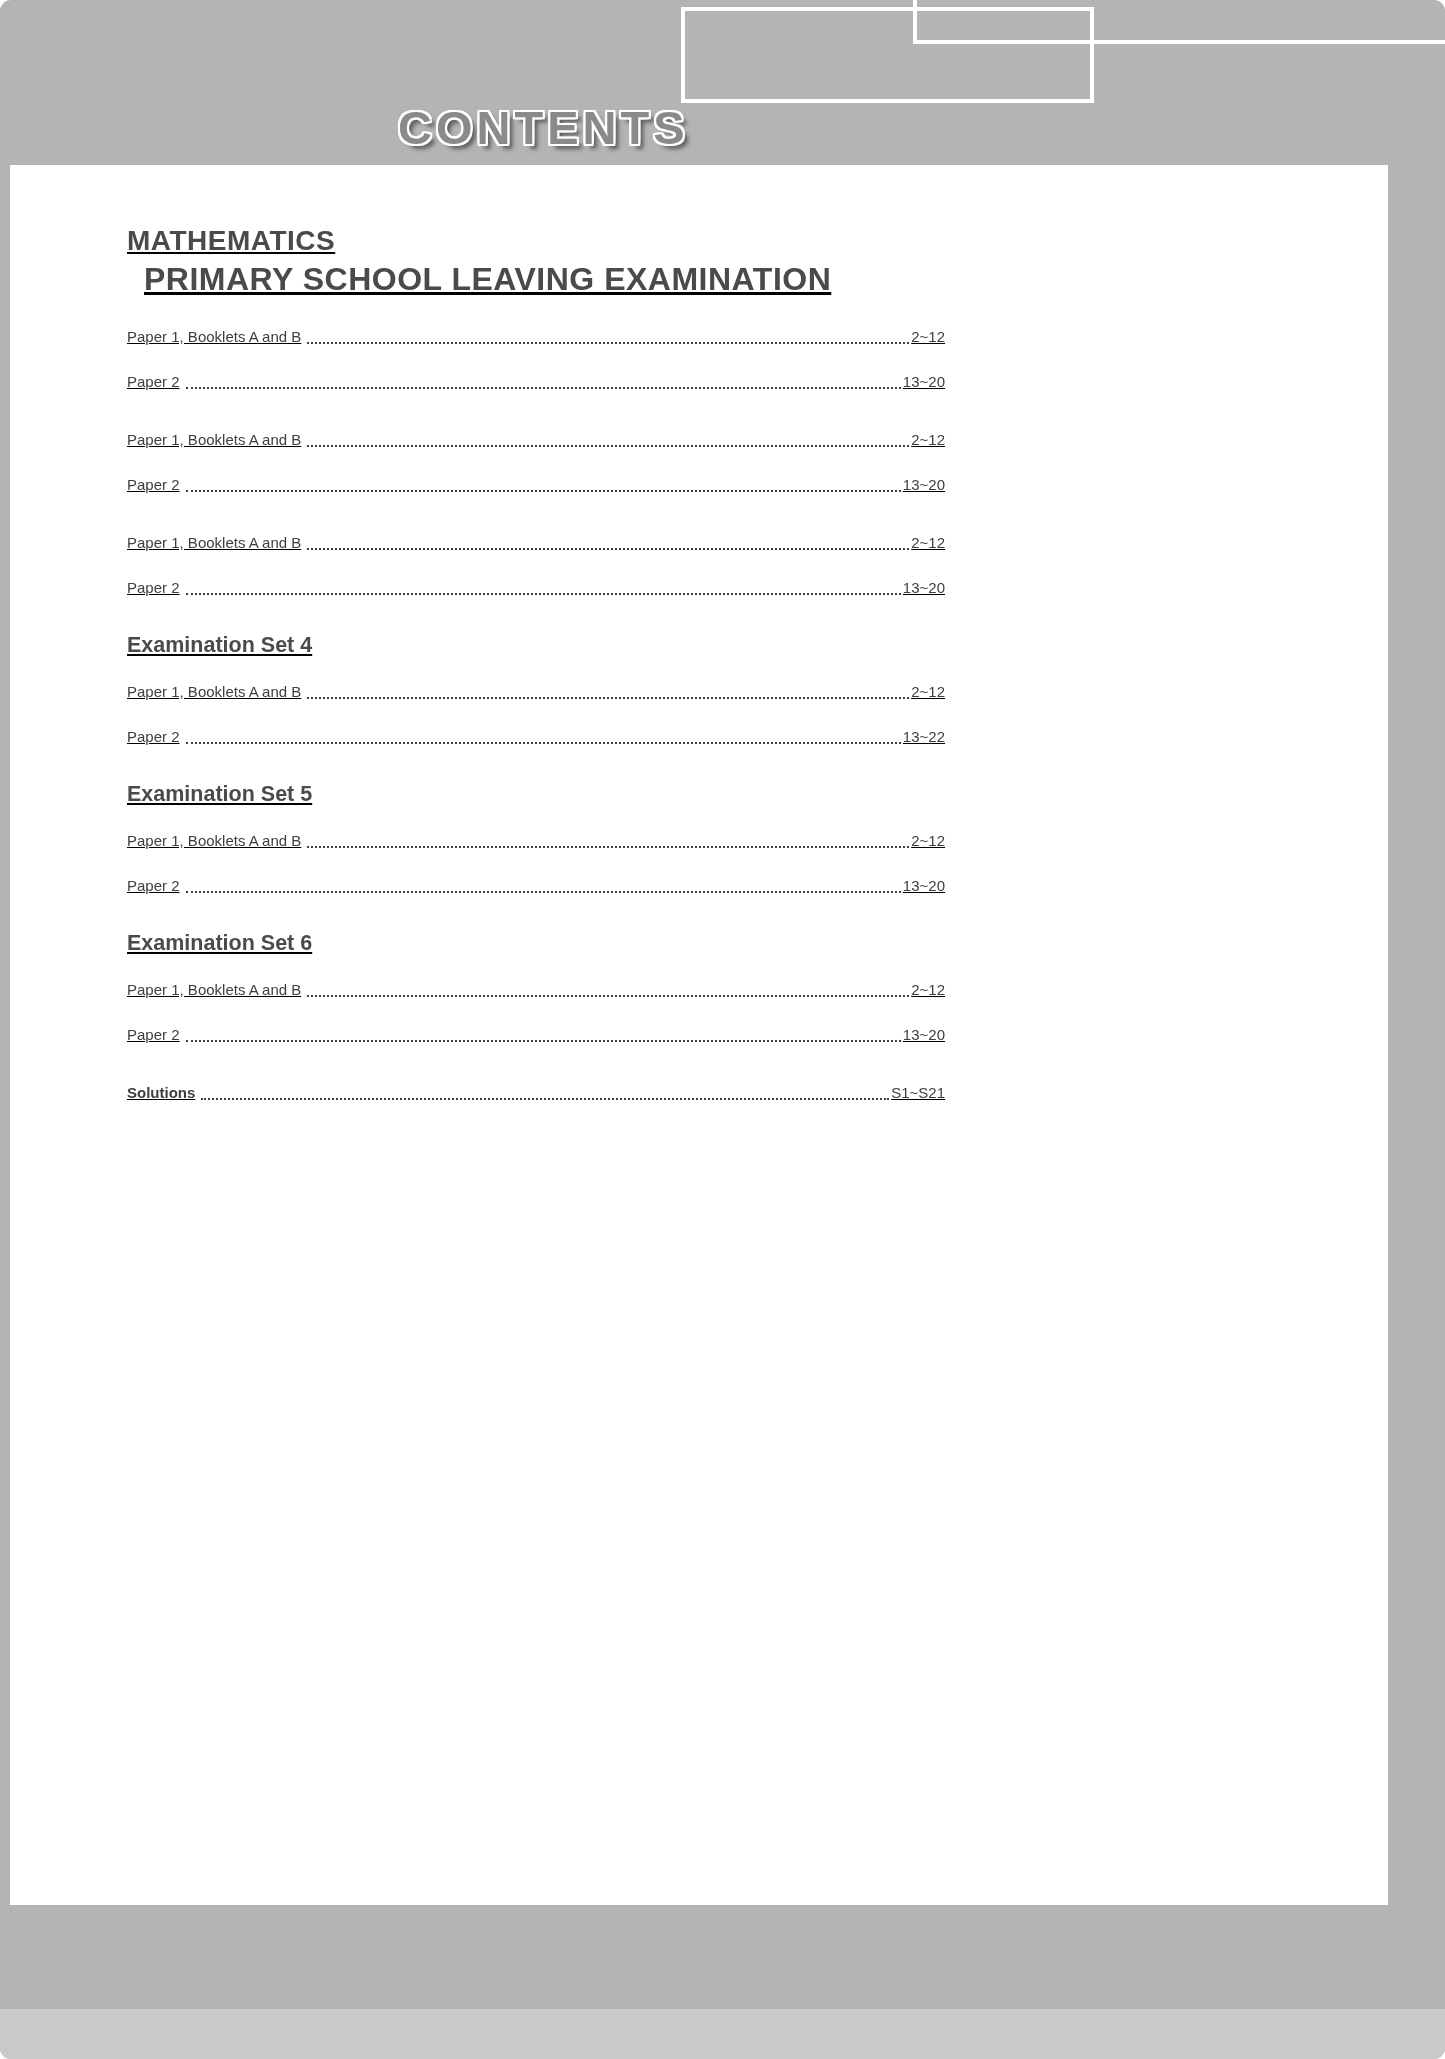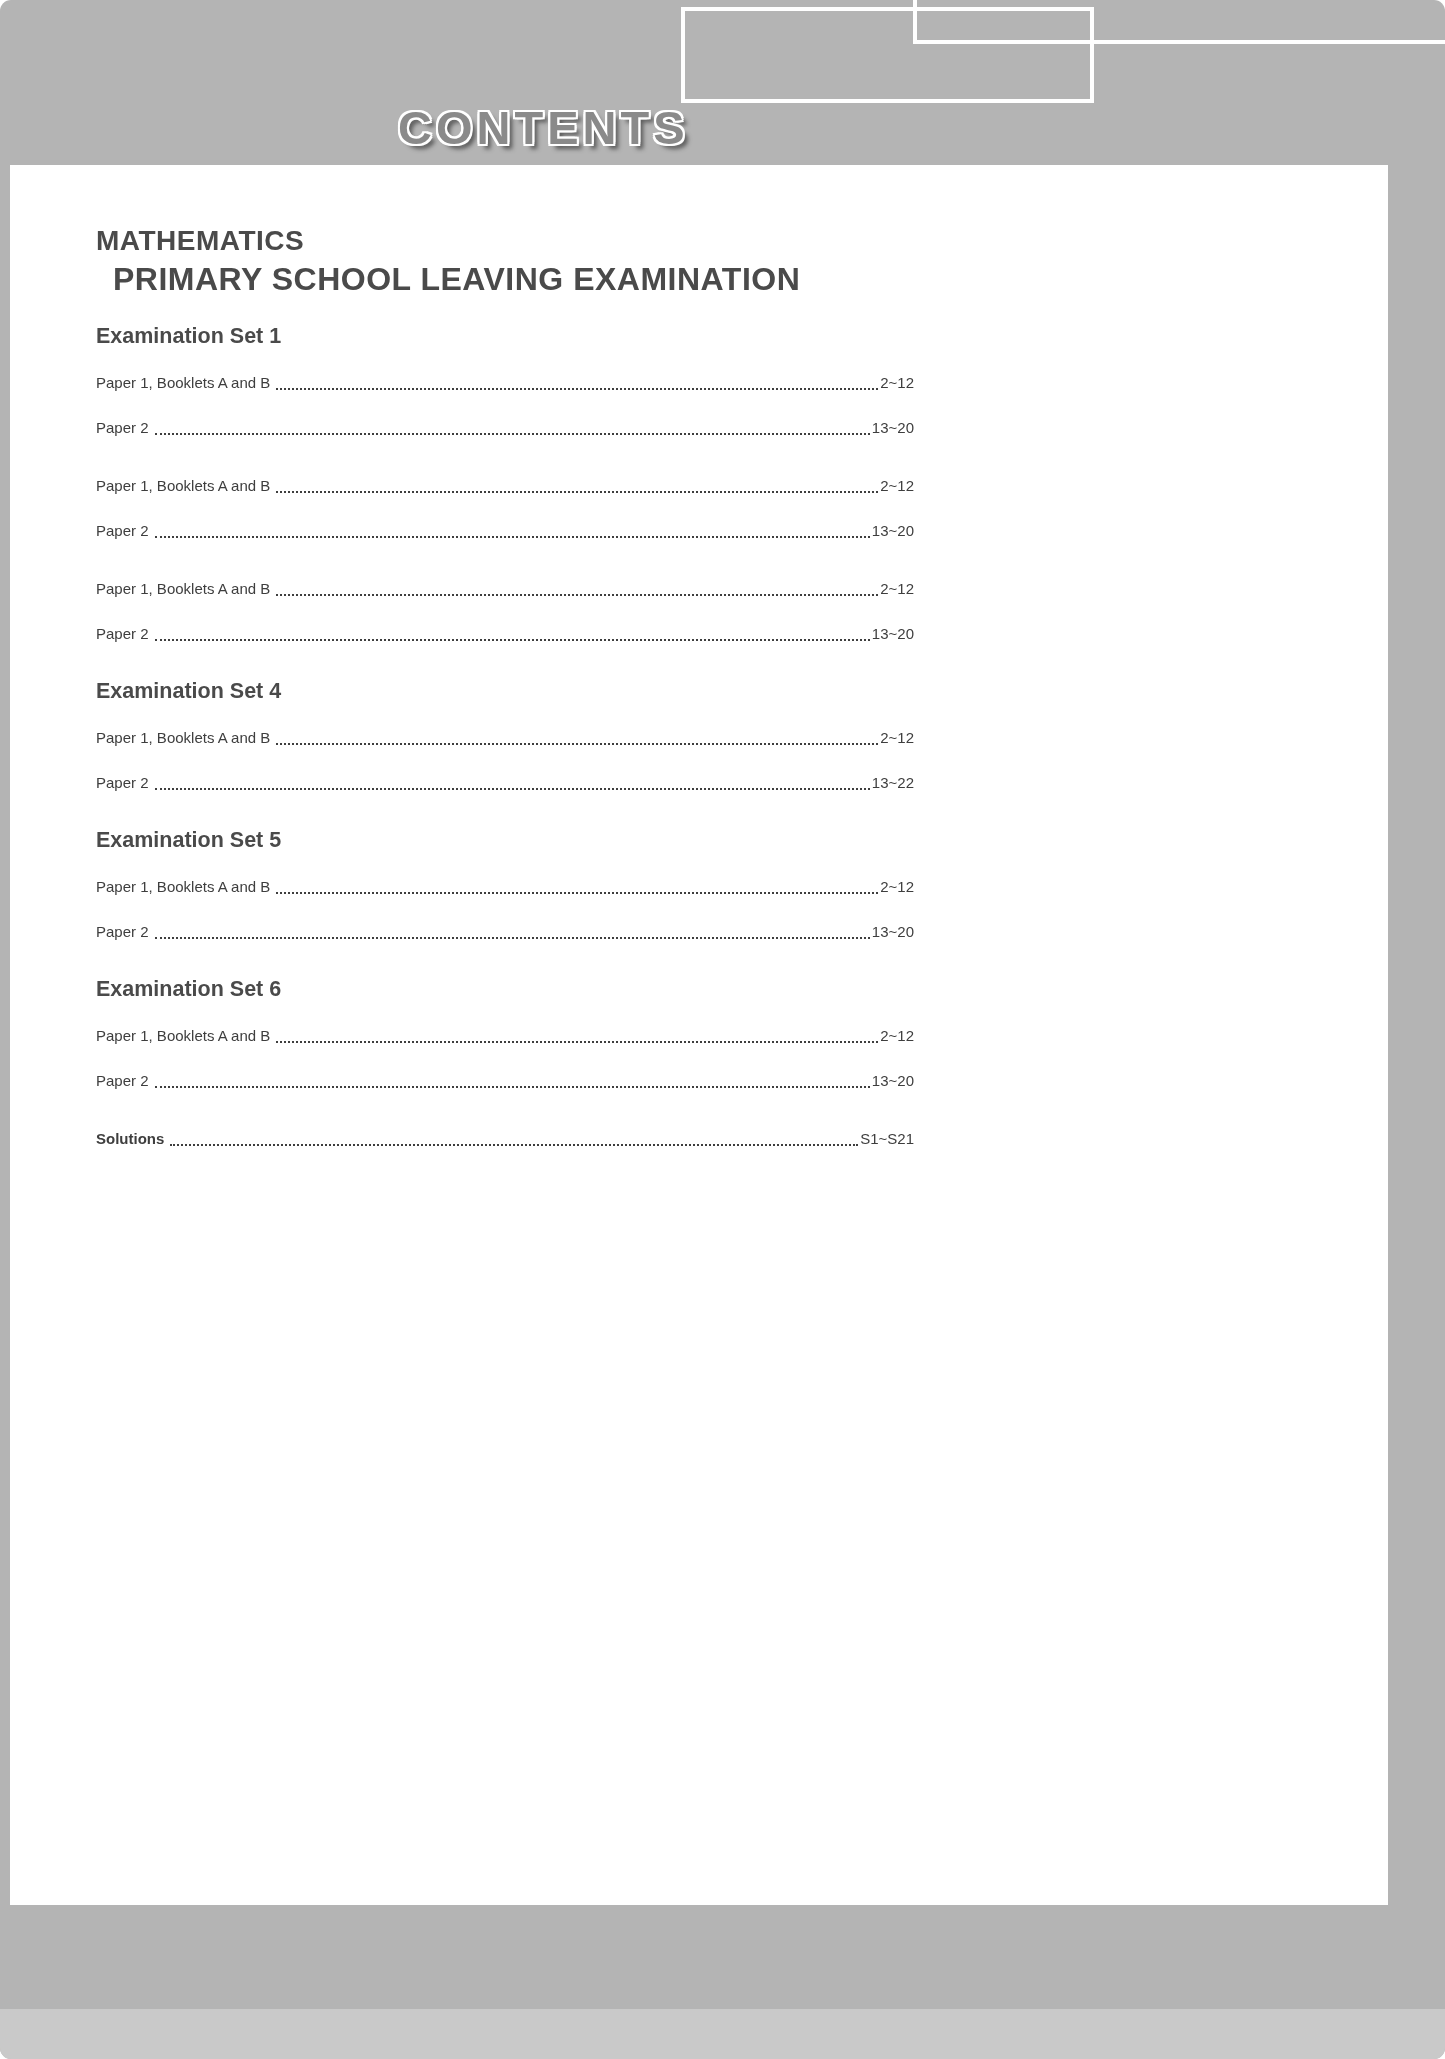--- a/index.html
+++ b/index.html
@@ -28,22 +28,23 @@
       -2px -2px 0 #fff, 2px -2px 0 #fff, -2px 2px 0 #fff, 2px 2px 0 #fff,
       -2px 0 0 #fff, 2px 0 0 #fff, 0 -2px 0 #fff, 0 2px 0 #fff,
       5px 5px 4px rgba(75,75,75,0.85);
   }
   
   .content{
     position:absolute;left:10px;top:165px;width:1378px;height:1740px;
     background:#ffffff;
   }
   .content-inner{
-    padding:60px 0 0 86px;
+    padding:60px 0 0 117px;
     width:818px;
+    text-decoration:underline;
   }
   h2.subject{
     font-size:28px;font-weight:bold;letter-spacing:0.5px;
     color:var(--heading,#4a4a4a);
     margin:0 0 6px 0;line-height:32px;
   }
   h3.subtitle{
     font-size:32px;font-weight:bold;letter-spacing:0.5px;
     color:var(--heading,#4a4a4a);
     margin:0 0 29px 17px;line-height:32px;
@@ -87,21 +88,20 @@
 
   <div class="content">
     <div class="content-inner">
 
       <h2 class="subject">MATHEMATICS</h2>
 
       <h3 class="subtitle">PRIMARY SCHOOL LEAVING EXAMINATION</h3>
 
       <div>
   <section class="section">
-    <h4>Examination Set 1</h4>
     <div>
               <div class="toc-row">
                 <span class="toc-label">Paper 1, Booklets A and B</span>
                 <span class="leader"></span>
                 <span class="toc-page">2~12</span>
               </div>
               <div class="toc-row">
                 <span class="toc-label">Paper 2</span>
                 <span class="leader"></span>
                 <span class="toc-page">13~20</span>

